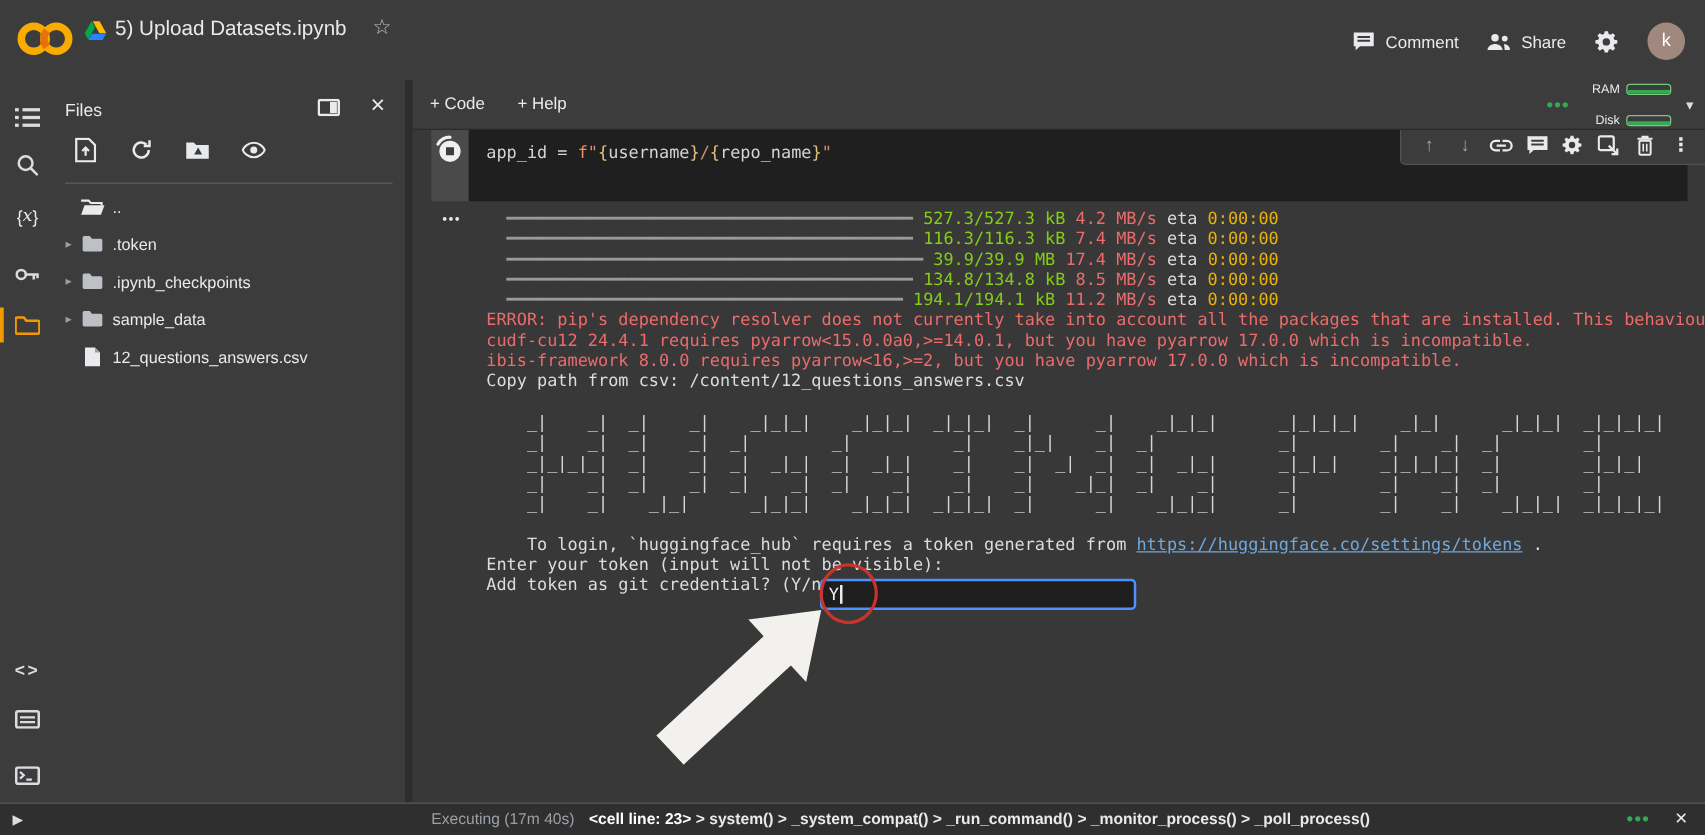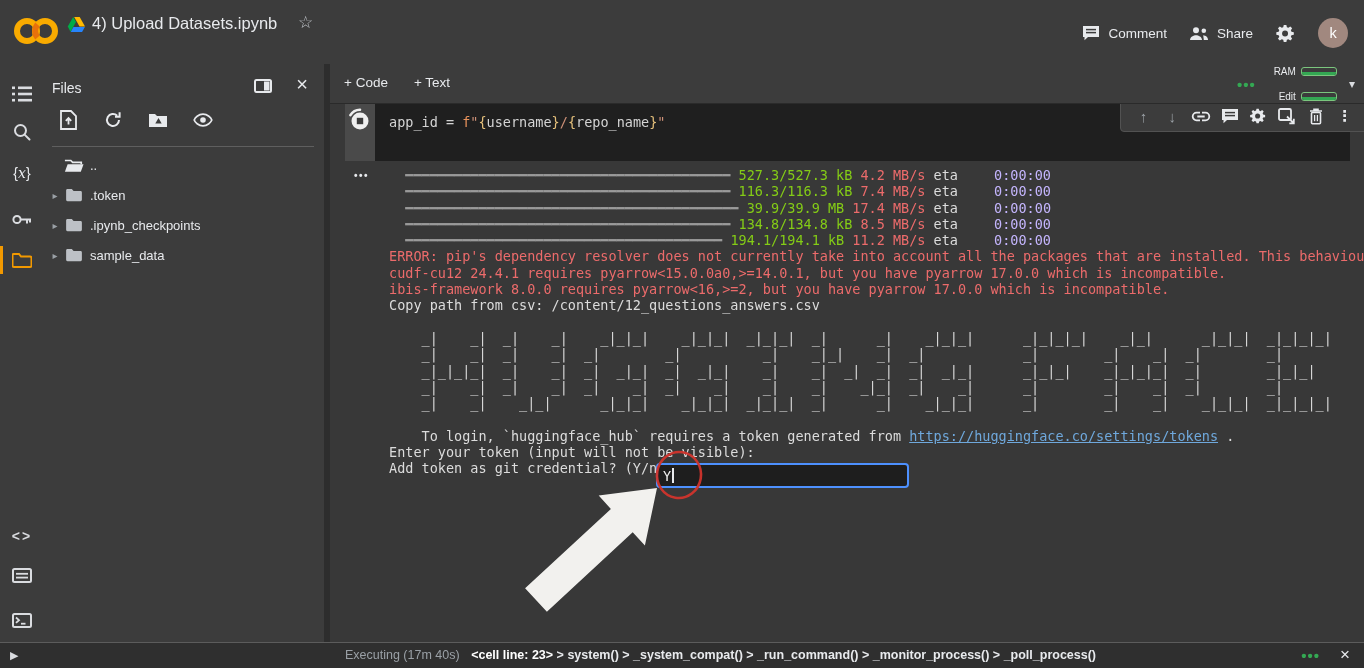--- a/index.html
+++ b/index.html
@@ -82,21 +82,21 @@
   .ct-dots { color:#e8eaed; font-size:15px; font-weight:bold; }
 
   .out-expander { position:absolute; left:24px; top:66px; color:#e8eaed; font-size:10px;
                   letter-spacing:1.5px; font-weight:bold; }
   .out-pre { position:absolute; left:59px; top:63px; font-family:"DejaVu Sans Mono","Liberation Mono",monospace;
              font-size:13.5px; line-height:16.3px; white-space:pre; }
   .out-line { min-height:16.3px; }
   .tk-w   { color:#dcdcdc; }
   .tk-g   { color:#84cc16; }
   .tk-r   { color:#ec6b6b; }
-  .tk-b   { color:#c4b5fd;margin-left:28px; }
+  .tk-b   { color:#eab308; }
   .tk-bar { color:#9a9a9a; }
   .tk-art { color:#d6d6d6;text-align:right; }
   .tk-lnk { color:#6fa8dc; text-decoration:underline; cursor:pointer; }
   .tk-cod { color:#d4d4d4; }
   .tk-kw  { color:#e8935c; }
   .tk-str { color:#ce9178; }
   .tk-brc { color:#e5c07b; }
   .tk-par { color:#ffd700; }
 
   .prompt-input { position:absolute; left:326px; top:359px; width:253px; height:25px;
@@ -125,21 +125,21 @@
   <svg class="abs logo" width="46" height="32" viewBox="0 0 46 32">
     <circle cx="14" cy="16" r="10" fill="none" stroke="#f9ab00" stroke-width="6"></circle>
     <circle cx="32" cy="16" r="10" fill="none" stroke="#f9ab00" stroke-width="6"></circle>
     <path d="M24.5 9.5a10 10 0 000 13" fill="none" stroke="#e8710a" stroke-width="6"></path>
   </svg>
   <svg class="abs drive-ic" width="18" height="17" viewBox="0 0 24 22">
     <polygon points="8.3,1 1,13.8 4.7,20.5 12,7.7" fill="#00ac47"></polygon>
     <polygon points="9.6,1 16.9,1 24,13.8 16.7,13.8" fill="#ffba00"></polygon>
     <polygon points="4.9,21 8.6,14.3 23.8,14.3 20.1,21" fill="#2684fc"></polygon>
   </svg>
-  <div class="abs nb-title">4) Upload Datasets.ipynb</div>
+  <div class="abs nb-title">5) Upload Datasets.ipynb</div>
   <div class="abs title-star">☆</div>
   <div class="abs hdr-right">
     <div class="hdr-btn">
       <svg width="18" height="16" viewBox="0 0 18 16">
           <path d="M1 1h16v11H6l-3.5 3.2V12H1z" fill="#e8eaed"></path>
           <line x1="4" y1="4.6" x2="14" y2="4.6" stroke="#3c3c3c" stroke-width="1.5"></line>
           <line x1="4" y1="7.6" x2="14" y2="7.6" stroke="#3c3c3c" stroke-width="1.5"></line>
         </svg>
       <span>Comment</span>
     </div>
@@ -282,42 +282,52 @@
     </div>
     <div class="trow">
       <span class="chev">▸</span>
       <span class="ic">
         <svg width="18" height="14" viewBox="0 0 20 16">
             <path d="M1 2.5C1 1.7 1.7 1 2.5 1h5l2 2.5h8c.9 0 1.5.7 1.5 1.5v8.5c0 .8-.7 1.5-1.5 1.5h-15C1.7 15 1 14.3 1 13.5z" fill="#bdc1c6"></path>
           </svg>
       </span>
       <span>sample_data</span>
     </div>
+    <div class="trow">
+      <span class="nochev"></span>
+      <span class="ic">
+        <svg width="14" height="17" viewBox="0 0 14 17">
+            <path d="M1 1h8l4 4v11H1z" fill="#e8eaed"></path>
+            <path d="M9 1l4 4H9z" fill="#9aa0a6"></path>
+          </svg>
+      </span>
+      <span>12_questions_answers.csv</span>
+    </div>
   </div>
 
 </div>
 
 <div class="abs vdivider"></div>
 
 <div class="abs nbtoolbar">
   <div class="abs addbtns">
     <span>+ Code</span>
-    <span>+ Text</span>
+    <span>+ Help</span>
   </div>
   <div class="abs nbt-right">
     <span class="green-dots">•••</span>
     <div class="resmeter">
       <div class="res-row">
           <span class="lbl">RAM</span>
           <span class="meter">
             <i></i>
           </span>
         </div>
       <div class="res-row">
-          <span class="lbl">Edit</span>
+          <span class="lbl">Disk</span>
           <span class="meter">
             <i></i>
           </span>
         </div>
     </div>
     <span class="caret">▾</span>
     <span class="vsep"></span>
     <div class="gemini">
       <span class="sparkle">✦</span>
       <span>Gemini</span>

